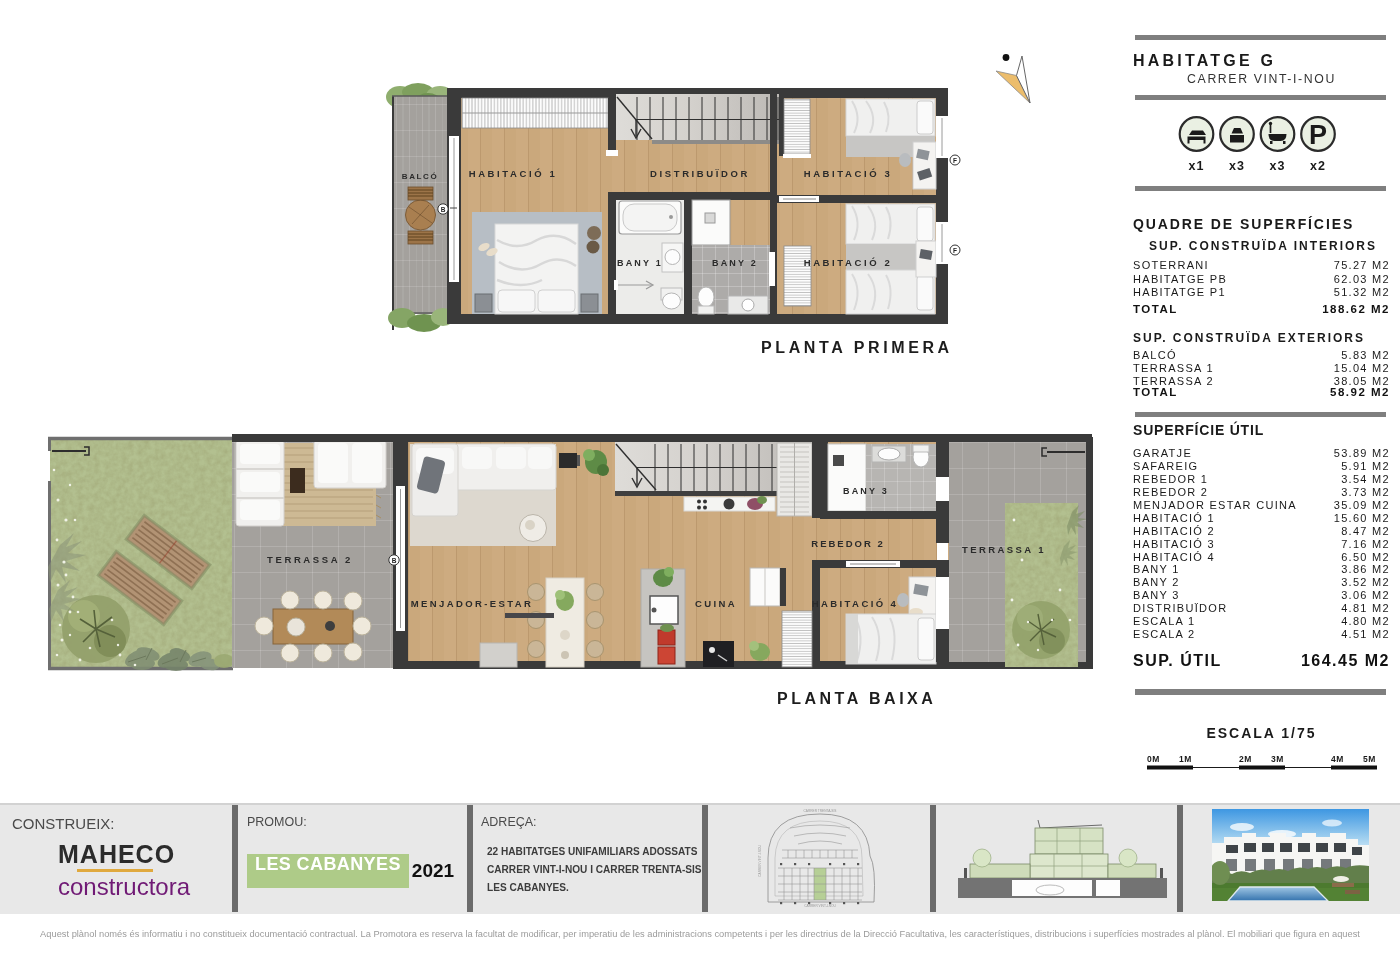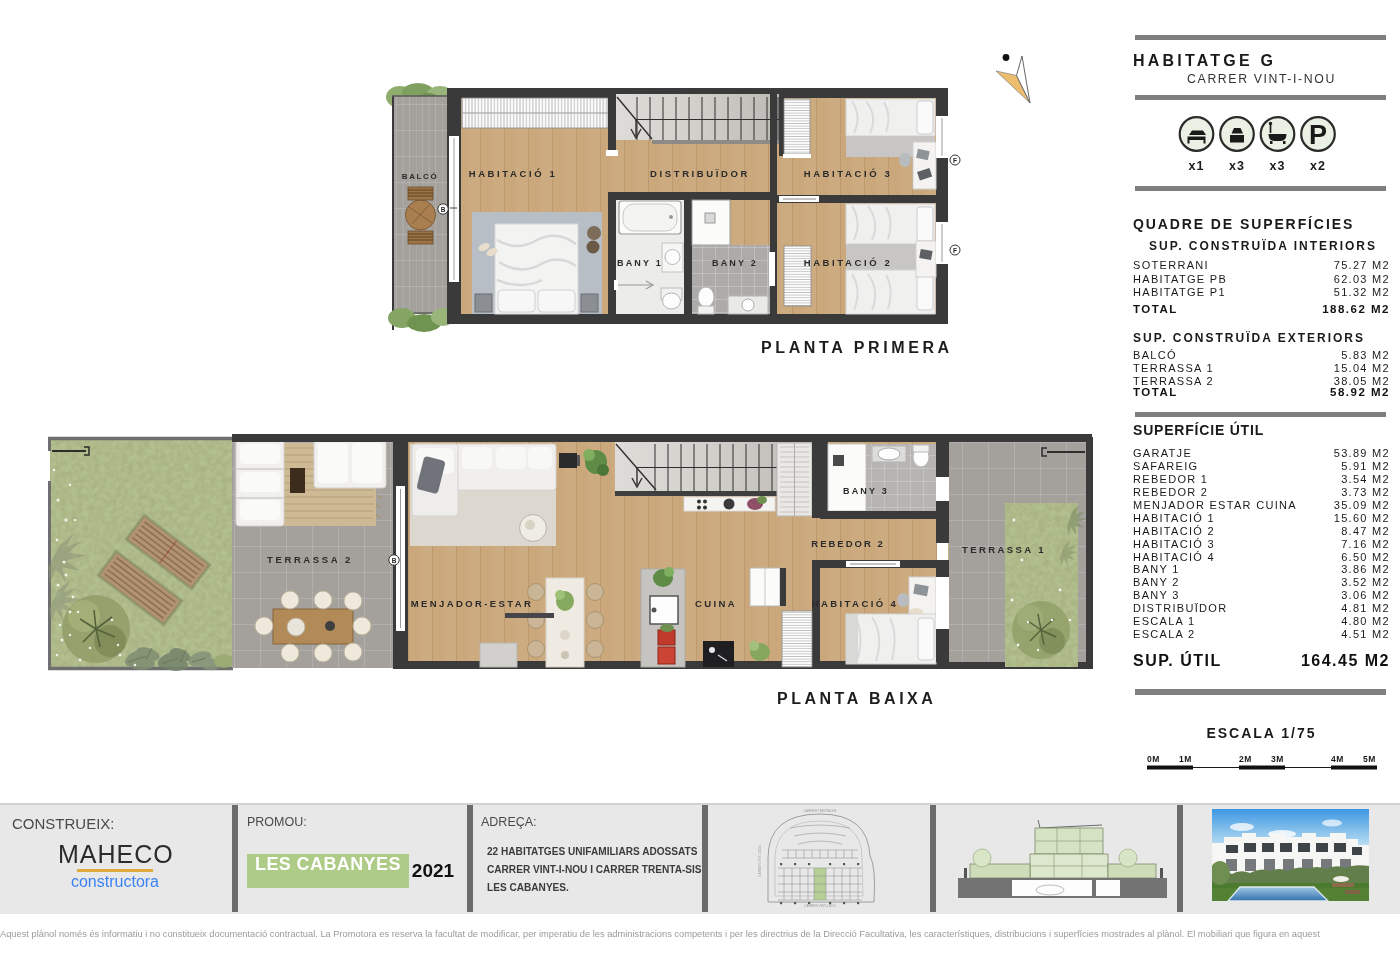--- a/index.html
+++ b/index.html
@@ -918,23 +918,23 @@
 
 <div class="abs" style="left:702px;top:805px;width:6px;height:107px;background:#6b6b6b;"></div>
 
 <div class="abs" style="left:930px;top:805px;width:6px;height:107px;background:#6b6b6b;"></div>
 
 <div class="abs" style="left:1177px;top:805px;width:6px;height:107px;background:#6b6b6b;"></div>
 
 <div class="abs" style="left:12px;top:815px;font-size:15px;color:#4a4a4a;">CONSTRUEIX:</div>
 
 <div class="abs" style="left:58px;top:840px;width:114px;text-align:center;">
-  <div style="font-size:25px;font-weight:400;color:#2b2b2b;letter-spacing:1px;text-align:right;">MAHECO</div>
+  <div style="font-size:25px;font-weight:700;color:#2b2b2b;letter-spacing:1px;text-align:right;">MAHECO</div>
   <div style="width:76px;height:3px;background:#e0a93e;margin:0 auto 1px;"></div>
-  <div style="font-size:16px;color:#3b82f6;">constructora</div>
+  <div style="font-size:24px;color:#701a75;">constructora</div>
 </div>
 
 <div class="abs" style="left:247px;top:815px;font-size:12.5px;color:#4a4a4a;">PROMOU:</div>
 
 <div class="abs" style="left:247px;top:854px;display:flex;align-items:center;">
   <div style="background:#aecb88;color:#fff;font-weight:700;font-size:18px;letter-spacing:0.4px;padding:1px 8px 14px;height:19px;line-height:19px;">LES CABANYES</div>
   <div style="color:#111;font-weight:700;font-size:19px;margin-left:3px;">2021</div>
 </div>
 
 <div class="abs" style="left:481px;top:815px;font-size:12.5px;color:#4a4a4a;text-align:right;">ADREÇA:</div>
@@ -1052,15 +1052,15 @@
 
   <polygon points="28,78 102,78 116,92 16,92" fill="url(#pool)" stroke="#dfe9ee" stroke-width="1.3"></polygon>
 
   <ellipse cx="129" cy="70" rx="8" ry="3" fill="#efeee6"></ellipse>
   <rect x="120" y="74" width="22" height="4" fill="#8a6c4a"></rect>
   <rect x="133" y="81" width="15" height="4" fill="#7d6243"></rect>
 
   <ellipse cx="8" cy="64" rx="10" ry="12" fill="#6f8e52"></ellipse>
 </svg>
 
-<div class="abs" style="left:0;top:927px;width:1400px;font-size:9.3px;color:#9b9b9b;line-height:14px;white-space:nowrap;">
+<div class="abs" style="left:0;top:927px;width:1400px;text-align:center;font-size:9.3px;color:#9b9b9b;line-height:14px;white-space:nowrap;">
   <div>Aquest plànol només és informatiu i no constitueix documentació contractual. La Promotora es reserva la facultat de modificar, per imperatiu de les administracions competents i per les directrius de la Direcció Facultativa, les característiques, distribucions i superfícies mostrades al plànol. El mobiliari que figura en aquest</div>
 </div>
 
 </body></html>

